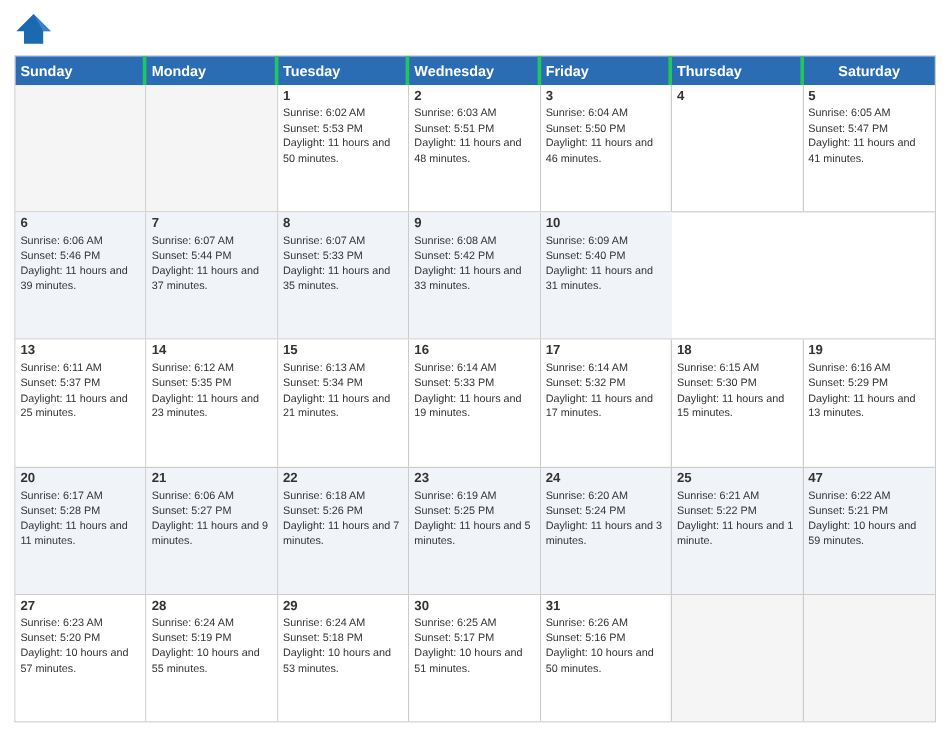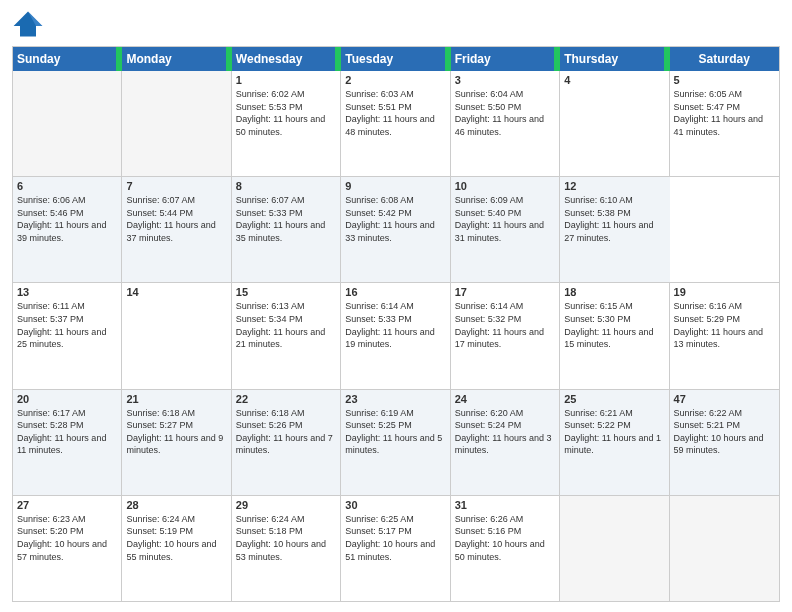--- a/index.html
+++ b/index.html
@@ -69,21 +69,21 @@
       display: grid;
       grid-template-columns: repeat(7, 1fr);
       background: #2a6db5;
     }
     .cal-header-cell {
       color: #fff;
       font-size: 12px;
       font-weight: bold;
       padding: 5px 4px;
       text-align: left;
-      border-right: 6px solid #22c55e;
+      border-right: 3px solid #22c55e;
     }
     .cal-header-cell:last-child {
       border-right: none;
       text-align: center;
     }
     .cal-body {
       flex: 1;
       display: flex;
       flex-direction: column;
     }
@@ -144,22 +144,22 @@
     <div class="title-area">
       <div class="month-title"></div>
       <div class="subtitle"></div>
     </div>
   </div>
 
   <div class="calendar">
     <div class="cal-header">
     <div class="cal-header-cell">Sunday</div>
         <div class="cal-header-cell">Monday</div>
+        <div class="cal-header-cell">Tuesday</div>
         <div class="cal-header-cell">Wednesday</div>
-        <div class="cal-header-cell">Tuesday</div>
         <div class="cal-header-cell">Friday</div>
         <div class="cal-header-cell">Thursday</div>
         <div class="cal-header-cell">Saturday</div>
       </div>
     <div class="cal-body">
     <div class="cal-row">
           <div class="cal-cell empty"></div>
           <div class="cal-cell empty"></div>
           <div class="cal-cell">
             <span class="day-num">1</span>
@@ -213,36 +213,33 @@
             <div class="cell-text">Sunrise: 6:08 AM
 Sunset: 5:42 PM
 Daylight: 11 hours and 33 minutes.</div>
           </div>
           <div class="cal-cell shaded">
             <span class="day-num">10</span>
             <div class="cell-text">Sunrise: 6:09 AM
 Sunset: 5:40 PM
 Daylight: 11 hours and 31 minutes.</div>
           </div>
-          <div class="cal-cell shaded">
-            <span class="day-num">12</span>
-            <div class="cell-text">Sunrise: 6:10 AM
-Sunset: 5:38 PM
-Daylight: 11 hours and 27 minutes.</div>
-          </div>
         </div>
         <div class="cal-row">
           <div class="cal-cell">
             <span class="day-num">13</span>
             <div class="cell-text">Sunrise: 6:11 AM
 Sunset: 5:37 PM
 Daylight: 11 hours and 25 minutes.</div>
           </div>
           <div class="cal-cell">
             <span class="day-num">14</span>
+            <div class="cell-text">Sunrise: 6:12 AM
+Sunset: 5:35 PM
+Daylight: 11 hours and 23 minutes.</div>
           </div>
           <div class="cal-cell">
             <span class="day-num">15</span>
             <div class="cell-text">Sunrise: 6:13 AM
 Sunset: 5:34 PM
 Daylight: 11 hours and 21 minutes.</div>
           </div>
           <div class="cal-cell">
             <span class="day-num">16</span>
             <div class="cell-text">Sunrise: 6:14 AM
@@ -270,21 +267,21 @@
         </div>
         <div class="cal-row">
           <div class="cal-cell shaded">
             <span class="day-num">20</span>
             <div class="cell-text">Sunrise: 6:17 AM
 Sunset: 5:28 PM
 Daylight: 11 hours and 11 minutes.</div>
           </div>
           <div class="cal-cell shaded">
             <span class="day-num">21</span>
-            <div class="cell-text">Sunrise: 6:18 AM
+            <div class="cell-text">Sunrise: 6:06 AM
 Sunset: 5:27 PM
 Daylight: 11 hours and 9 minutes.</div>
           </div>
           <div class="cal-cell shaded">
             <span class="day-num">22</span>
             <div class="cell-text">Sunrise: 6:18 AM
 Sunset: 5:26 PM
 Daylight: 11 hours and 7 minutes.</div>
           </div>
           <div class="cal-cell shaded">

